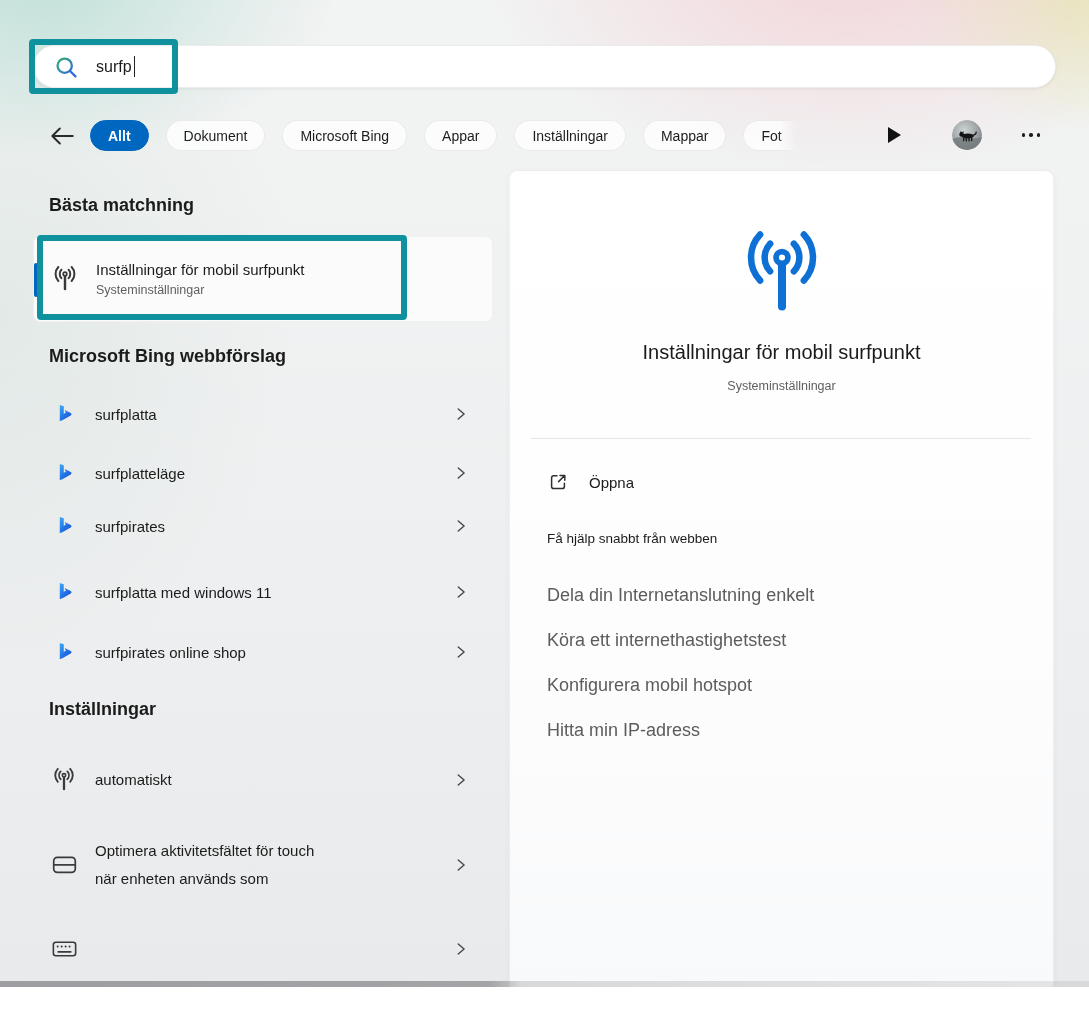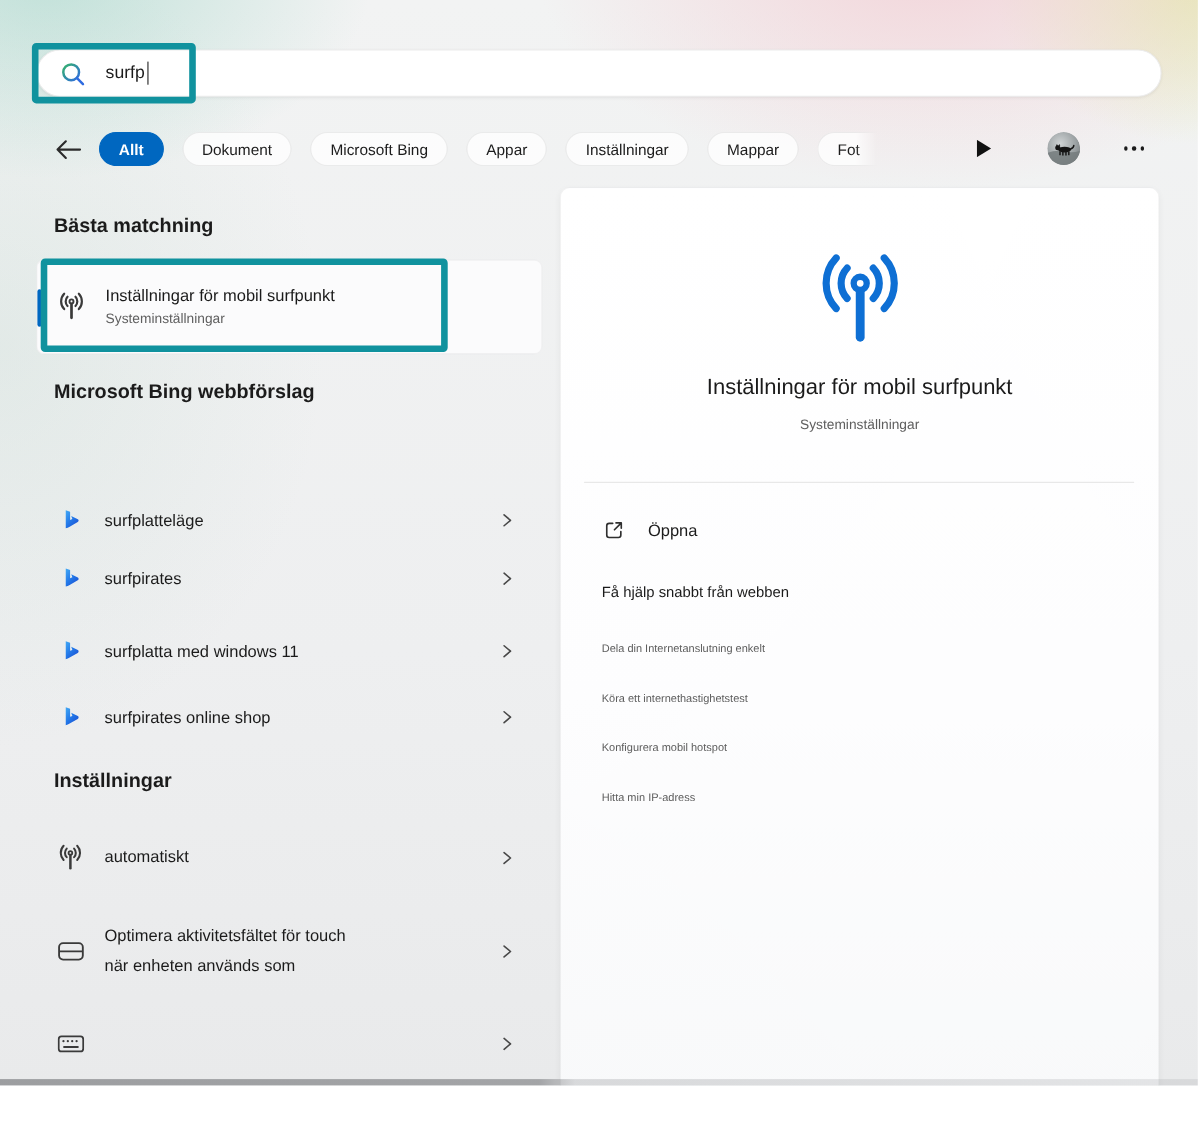--- a/index.html
+++ b/index.html
@@ -107,21 +107,21 @@
     border: 1px solid rgba(0,0,0,0.05); border-radius: 9px;
     box-shadow: 0 2px 6px rgba(0,0,0,0.04);
   }
   .rp-icon { position: absolute; left: 50%; transform: translateX(-50%); top: 57px; color: #0e6fd4; }
   .rp-title { position: absolute; top: 170px; width: 100%; text-align: center; font-size: 20px; color: #1b1b1b; }
   .rp-sub { position: absolute; top: 208px; width: 100%; text-align: center; font-size: 12.5px; color: #5e5e5e; }
   .rp-divider { position: absolute; left: 21px; right: 22px; top: 267px; height: 1px; background: #e6e6e6; }
   .rp-open { position: absolute; left: 38px; top: 299px; height: 24px; display: flex; align-items: center; gap: 21px; cursor: pointer; color: #2f2f2f; }
   .rp-open .lbl { font-size: 15px; color: #1b1b1b; }
   .rp-help-header { position: absolute; left: 37px; top: 360px; font-size: 13.5px; color: #1b1b1b; }
-  .rp-link { position: absolute; left: 37px; font-size: 10px; color: #5c5c5c; cursor: pointer; }
+  .rp-link { position: absolute; left: 37px; font-size: 18px; color: #5c5c5c; cursor: pointer; }
   .rp-link-0 { top: 414px; } .rp-link-1 { top: 459px; } .rp-link-2 { top: 504px; } .rp-link-3 { top: 549px; }
 
   .bottom-edge {
     position: absolute; left: 0; bottom: 0; width: 100%; height: 6px;
     background: linear-gradient(to right,
       rgba(80,82,86,0.50) 0%, rgba(80,82,86,0.46) 45%,
       rgba(140,142,146,0.30) 48%, rgba(168,170,174,0.26) 100%);
   }
 </style>
 </head>
@@ -253,20 +253,31 @@
       </span>
     <span>
       <div class="bm-title">Inställningar för mobil surfpunkt</div>
       <div class="bm-sub">Systeminställningar</div>
     </span>
   </div>
   <div class="annotation bestmatch-box"></div>
 
   <div class="section-header hdr-bing">Microsoft Bing webbförslag</div>
 
+  <div class="result-row row-bing-0">
+    <span class="icon-cell">
+        <svg width="18" height="20">
+          <use href="#sym-bing"></use>
+        </svg>
+      </span>
+    <span class="label">surfplatta</span>
+    <svg class="chev" width="11" height="18">
+        <use href="#sym-chevron"></use>
+      </svg>
+  </div>
   <div class="result-row row-bing-1">
     <span class="icon-cell">
         <svg width="18" height="20">
           <use href="#sym-bing"></use>
         </svg>
       </span>
     <span class="label">surfplatteläge</span>
     <svg class="chev" width="11" height="18">
         <use href="#sym-chevron"></use>
       </svg>

